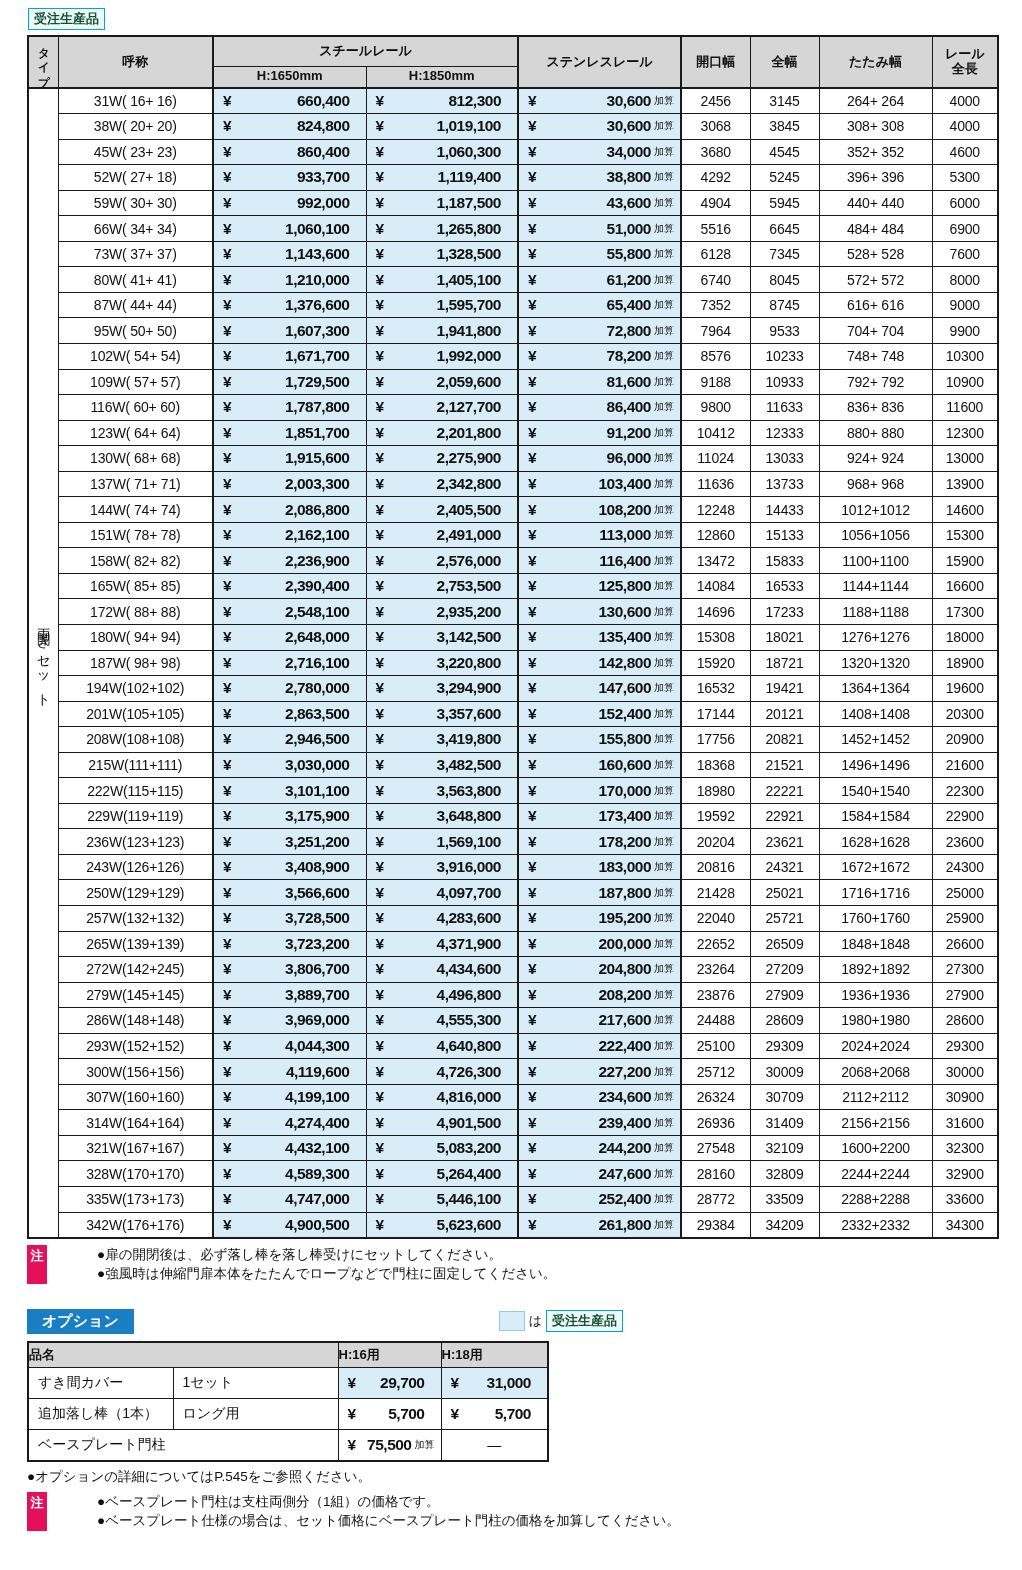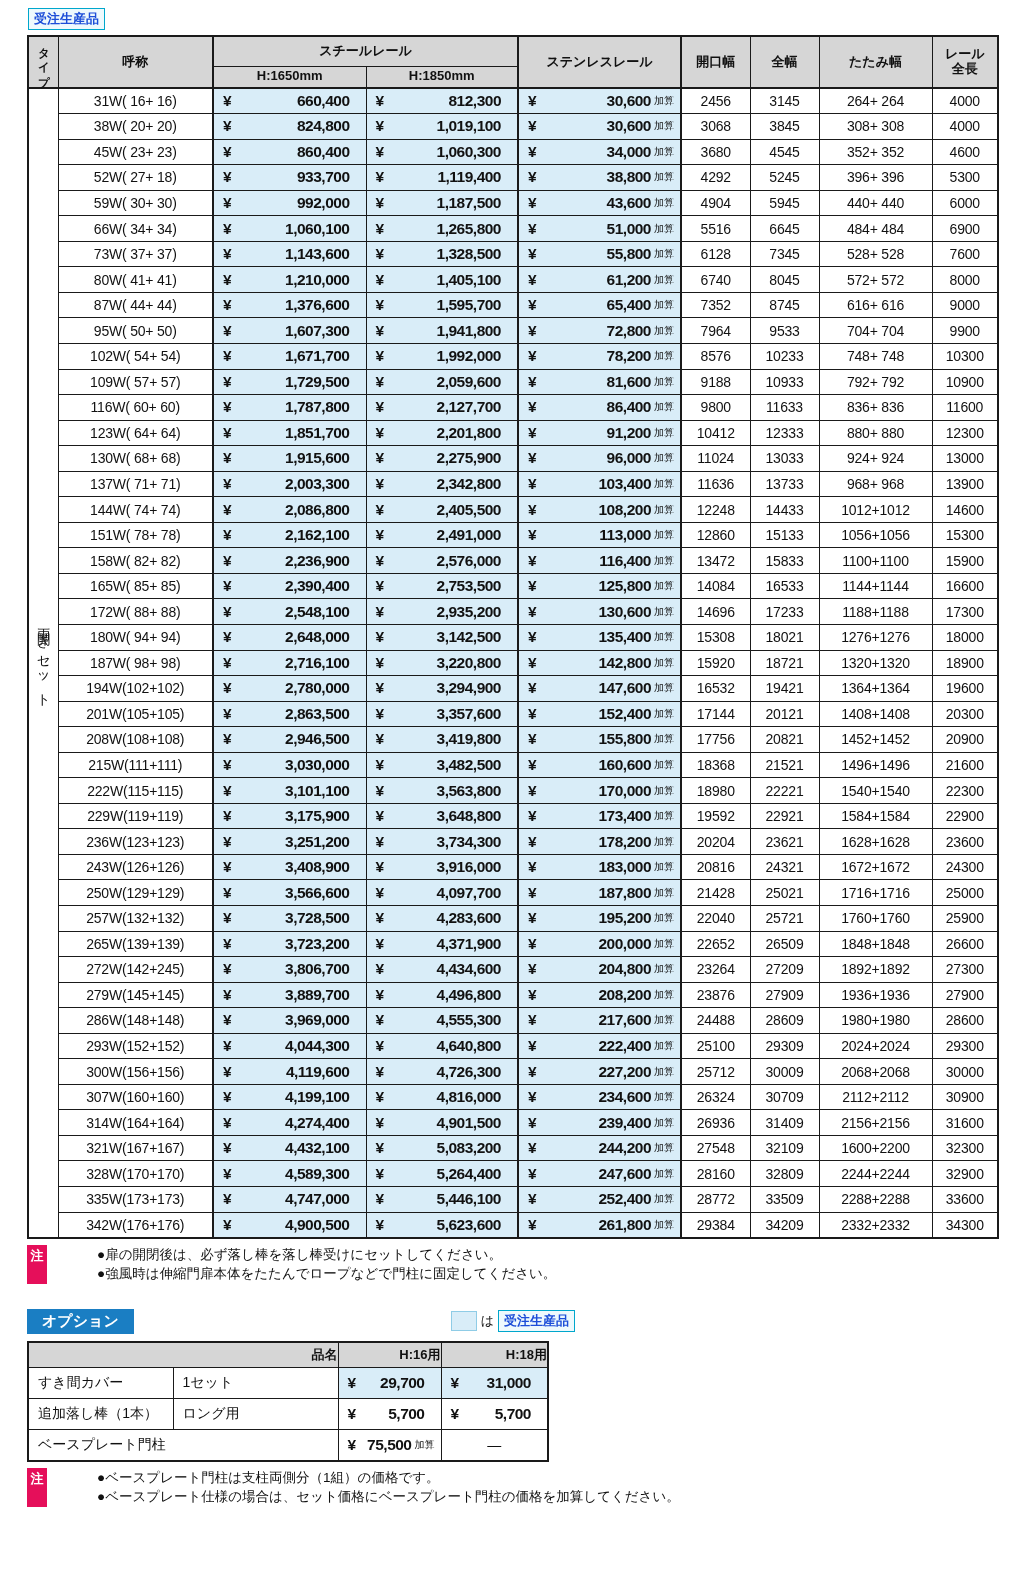--- a/index.html
+++ b/index.html
@@ -8,21 +8,21 @@
     width:1022px; height:1570px; overflow:hidden;
     font-family:"Liberation Sans", sans-serif; color:#111;
     -webkit-font-smoothing:antialiased;
   }
   .page { position:relative; width:1022px; height:1570px; }
 
   
   .title-row { display:flex; justify-content:space-between; align-items:flex-start; padding:8px 12px 5px 28px; }
   .page-title { margin:0; font-size:19px; font-weight:bold; letter-spacing:.5px; }
   .mto-badge {
-    color:#1d4ed8; border:1px solid #00a7cc; background:#eef9fd;
+    color:#14532d; border:1px solid #00a7cc; background:#eef9fd;
     font-size:13px; font-weight:bold; padding:1px 5px; white-space:nowrap;
   }
 
   
   table.main-table {
     border-collapse:collapse; table-layout:fixed;
     width:970px; margin-left:27px; border:2px solid #1a1a1a;
   }
   .main-table th, .main-table td { border:1px solid #1a1a1a; padding:0; }
   .main-table thead th {
@@ -54,31 +54,31 @@
   
   .notes { display:flex; align-items:stretch; margin:6px 0 0 27px; gap:7px; }
   .note-badge {
     flex:0 0 20px; width:20px; background:#e50f5a; color:#fff;
     font-size:13px; font-weight:bold; text-align:center; padding-top:2px;
   }
   .note-lines { font-size:13.5px; line-height:19.5px;margin-left:43px; }
   .note-line { white-space:nowrap; }
 
   
-  .options-header { display:flex; justify-content:space-between; align-items:center; width:548px; margin:25px 0 0 27px; }
+  .options-header { display:flex; justify-content:space-between; align-items:center; width:596px; margin:25px 0 0 27px; }
   .option-badge { background:#1a7ec3; color:#fff; font-size:15px; font-weight:bold; padding:3px 15px; }
   .legend { display:flex; align-items:center; gap:4px; font-size:13px; }
   .legend-swatch { width:26px; height:20px; background:#d9edf8; border:1px solid #8fcce6; display:inline-block; }
 
   table.options-table {
     border-collapse:collapse; table-layout:fixed;
     width:520px; margin:7px 0 0 27px; border:2px solid #1a1a1a;
   }
   .options-table th, .options-table td { border:1px solid #1a1a1a; padding:0; }
-  .options-table thead th { background:#d6d6d6; font-size:13px; font-weight:bold; text-align:right; height:26px; }
+  .options-table thead th { background:#d6d6d6; font-size:13px; font-weight:bold; text-align:left; height:26px; }
   .options-table tbody tr { height:31px;padding-left:20px; }
   .options-table td.opt-name { font-size:14px; text-align:left; padding-left:9px; }
   .options-table td.dash-cell { text-align:center; font-size:14px; }
 
   .detail-note { margin:6px 0 0 27px; font-size:13.5px; }
 </style>
 </head>
 <body>
 
 <div class="page">
@@ -876,21 +876,21 @@
           <td class="name-cell">236W(123+123)</td>
           <td class="blue b-thick-left">
             <div class="price pad-right">
               <span class="yen">¥</span>
               <span class="val">3,251,200</span>
             </div>
           </td>
           <td class="blue">
             <div class="price pad-right">
               <span class="yen">¥</span>
-              <span class="val">3,734,300</span>
+              <span class="val">1,569,100</span>
             </div>
           </td>
           <td class="blue b-thick-left">
             <div class="price">
               <span class="yen">¥</span>
               <span class="val">178,200</span>
               <span class="kasan">加算</span>
             </div>
           </td>
           <td class="b-thick-left">20204</td>
@@ -1362,20 +1362,21 @@
               <span class="yen">¥</span>
               <span class="val">75,500</span>
               <span class="kasan">加算</span>
             </div>
         </td>
         <td class="dash-cell">―</td>
       </tr>
     </tbody>
   </table>
 
+  <div class="detail-note">●オプションの詳細についてはP.545をご参照ください。</div>
 
   <div class="notes">
     <div class="note-badge">注</div>
     <div class="note-lines" id="notes-bottom-lines">
         <div class="note-line">●ベースプレート門柱は支柱両側分（1組）の価格です。</div>
         <div class="note-line">●ベースプレート仕様の場合は、セット価格にベースプレート門柱の価格を加算してください。</div>
       </div>
   </div>
 
 </div>

